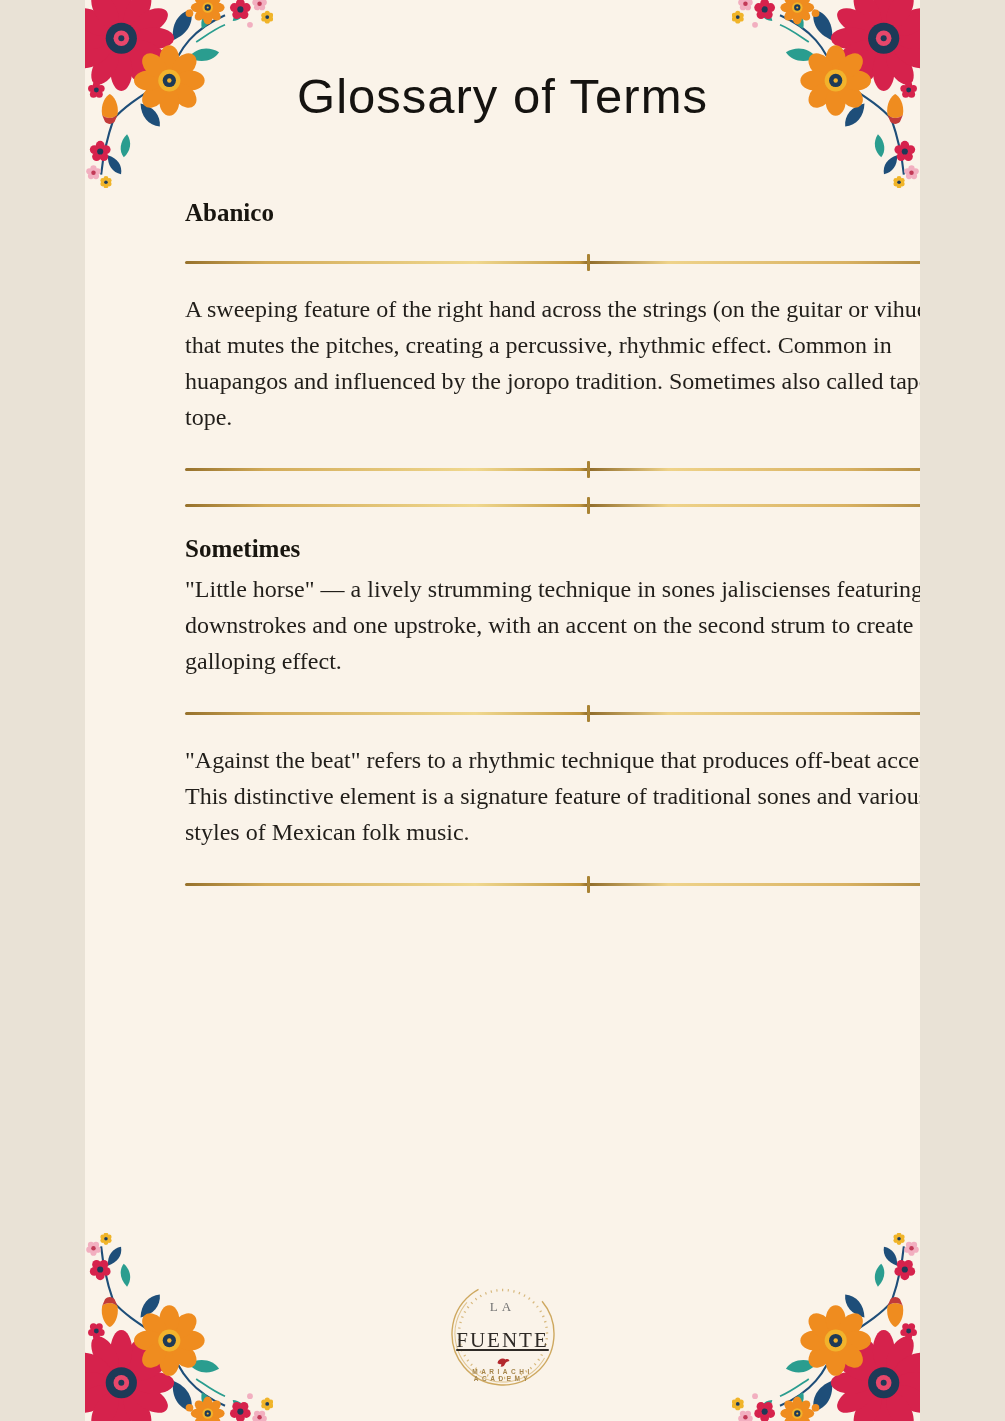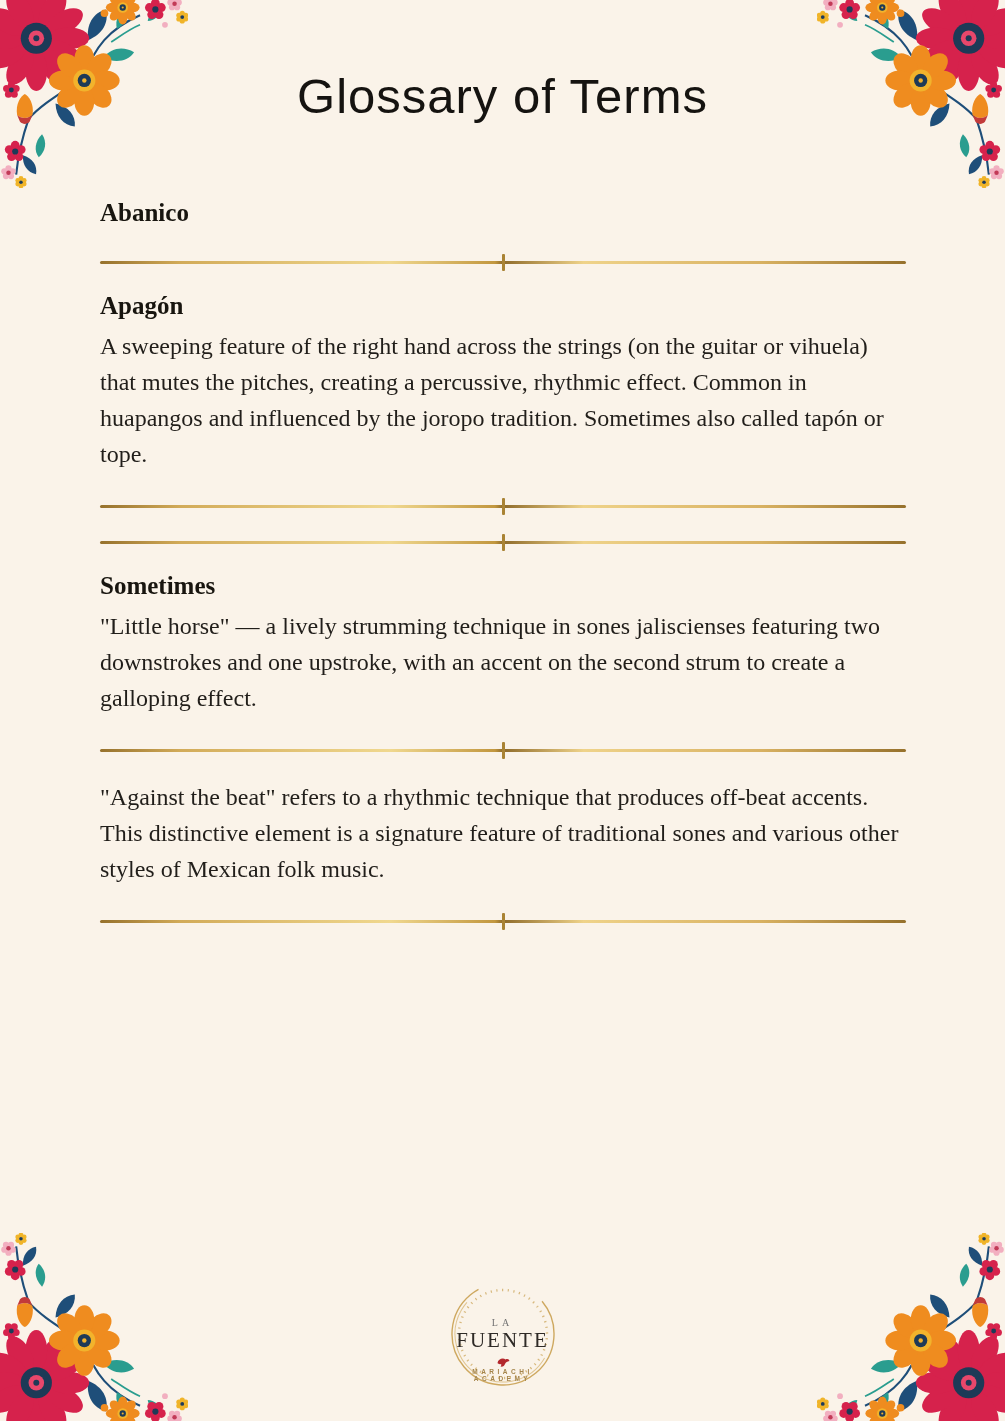--- a/index.html
+++ b/index.html
@@ -1,19 +1,19 @@
 <!DOCTYPE html>
 <html><head>
 <meta charset="utf-8">
 <style>
   * { margin:0; padding:0; box-sizing:border-box; }
   html,body { background:#e9e2d6; }
   .page {
     position:relative;
-    width:1005px; height:1421px;
+    width:835px; height:1421px;
     margin:0 auto;
     background:#FAF3E9;
     overflow:hidden;
     font-family:"Liberation Serif", serif;
     color:#1C1A18;
   }
   .corner {
     position:absolute;
     width:192px; height:192px;
     pointer-events:none;
@@ -76,28 +76,29 @@
     transform:translateX(-50%);
   }
   .logo svg.ring { position:absolute; left:0; top:0; }
   .logo-text {
     position:absolute; left:0; top:0;
     width:130px; height:130px;
     text-align:center;
     font-family:"Liberation Serif", serif;
   }
   .logo-la {
-    margin-top:48px;
-    font-size:10px; letter-spacing:4px;
+    margin-top:30px;
+    font-size:13px; letter-spacing:4px;
     color:#737373;
   }
   .logo-fuente {
-    margin-top:0;
+    margin-top:13px;
     font-size:21px; letter-spacing:2px;
     color:#2e2a26;
+    text-decoration:underline;
   }
   .logo-bird { margin-top:1px; height:12px; }
   .logo-sub1, .logo-sub2 {
     font-family:"Liberation Sans", sans-serif;
     font-size:6.5px; letter-spacing:3.5px;
     color:#A5854B; font-weight:700;
   }
   .logo-sub1 { margin-top:2px; }
 </style>
 </head>
@@ -229,21 +230,20 @@
   <h1 class="page-title">Glossary of Terms</h1>
 
   <div class="content">
 
     <section class="entry">
       <h2 class="term">Abanico</h2>
     </section>
     <div class="divider"></div>
 
     <section class="entry">
-      <h2 class="term">Apagón</h2>
       <p class="definition">A sweeping feature of the right hand across the strings (on the guitar or vihuela) that mutes the pitches, creating a percussive, rhythmic effect. Common in huapangos and influenced by the joropo tradition. Sometimes also called tapón or tope.</p>
     </section>
     <div class="divider"></div>
 
     <section class="entry">
     </section>
     <div class="divider"></div>
 
     <section class="entry">
       <h2 class="term">Sometimes</h2>

